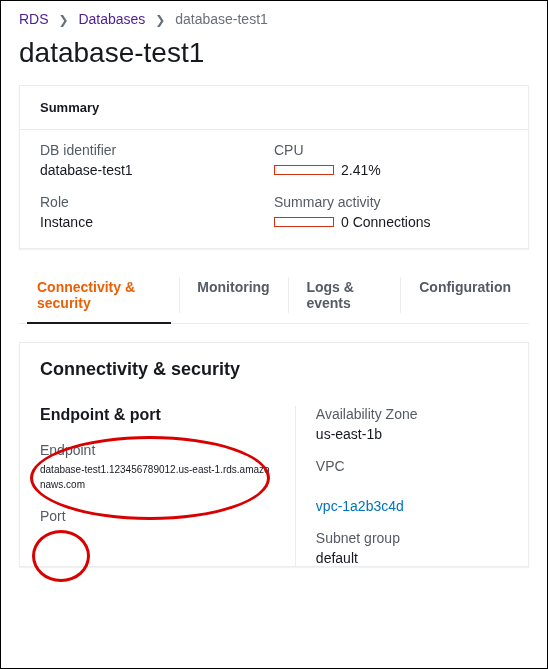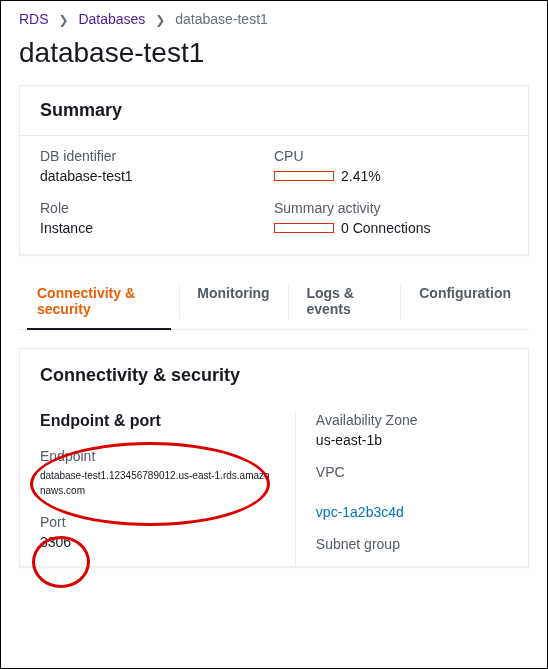--- a/index.html
+++ b/index.html
@@ -42,21 +42,21 @@
     }
     .panel {
       margin: 0 18px 18px 18px;
       border: 1px solid #eaeded;
       box-shadow: 0 1px 1px rgba(0,0,0,0.05);
       background: #fff;
     }
     .panel-header {
       padding: 14px 20px;
       border-bottom: 1px solid #eaeded;
-      font-size: 18px;
+      font-size: 13px;
       font-weight: 700;
       color: #16191f;
     }
     .panel-body {
       padding: 12px 20px 18px 20px;
     }
     .summary-grid {
       display: flex;
     }
     .summary-col {
@@ -255,30 +255,30 @@
     <div class="col-left">
       <div class="highlight-ellipse-large"></div>
       <div class="highlight-ellipse-small"></div>
       <div class="section-title">Endpoint &amp; port</div>
       <div class="field">
         <div class="field-label">Endpoint</div>
         <div class="endpoint-value">database-test1.123456789012.us-east-1.rds.amazonaws.com</div>
       </div>
       <div class="field">
         <div class="field-label">Port</div>
-        <div class="field-value">3306</div>
       </div>
     </div>
     <div class="col-right">
       <div class="field">
         <div class="field-label">Availability Zone</div>
         <div class="field-value">us-east-1b</div>
       </div>
       <div class="field">
         <div class="field-label">VPC</div>
         <div class="field-value link-blue">vpc-1a2b3c4d</div>
       </div>
       <div class="field" style="margin-bottom:0">
         <div class="field-label">Subnet group</div>
+        <div class="field-value">default</div>
       </div>
     </div>
   </div>
 </div>
 
 </body></html>

